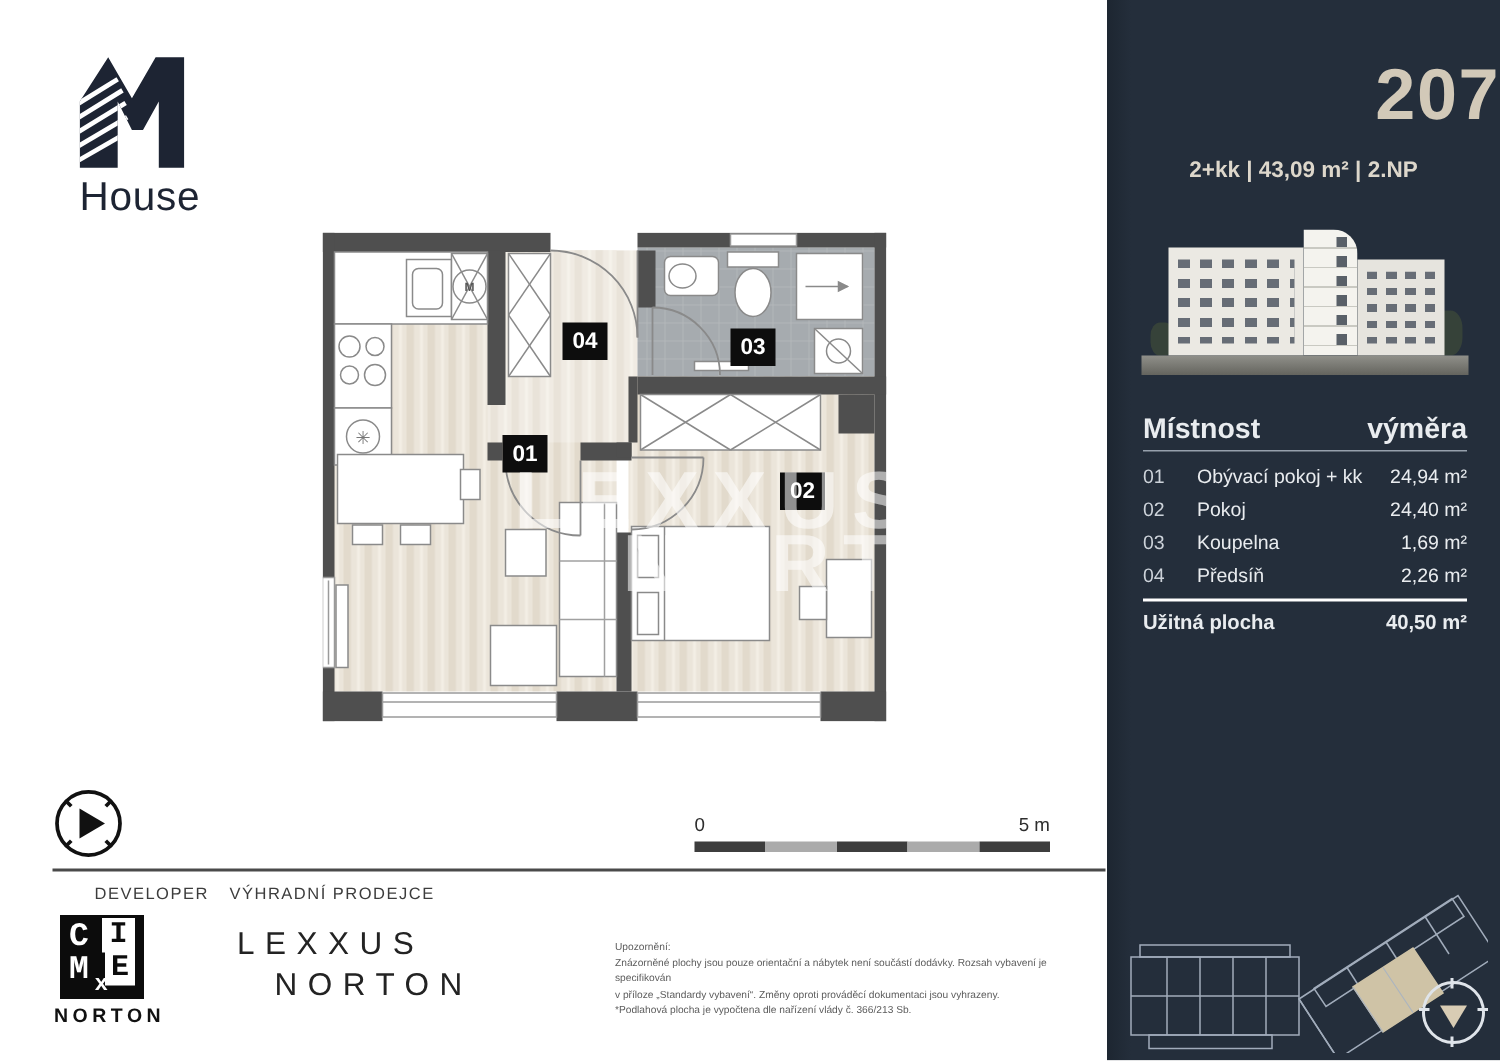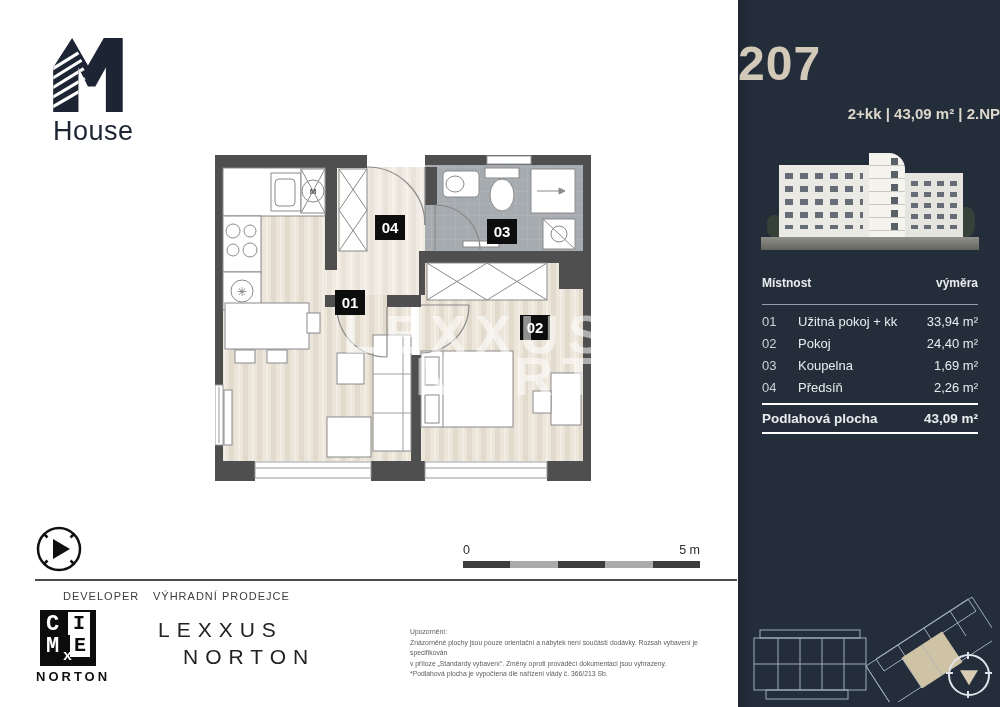--- a/index.html
+++ b/index.html
@@ -36,23 +36,23 @@
   .cimex .e{right:6px;top:24px;font-size:20px;background:#fff;color:#0c0c0c;padding:0 4px;}
   .cimex .x{left:23px;top:38px;font-size:15px;}
   .cimex-caption{position:absolute;left:36px;top:669px;font-size:13px;font-weight:bold;
                  letter-spacing:3px;color:#111;}
   .lexxus{position:absolute;left:158px;top:616px;color:#232323;font-size:21px;letter-spacing:7px;line-height:1.3;}
   .lexxus .l2{display:block;margin-left:25px;}
   .disclaimer{position:absolute;left:410px;top:627px;width:296px;font-size:6.8px;line-height:1.55;color:#5c5c5c;}
   
   .sidebar{position:absolute;left:738px;top:0;width:262px;height:707px;
            background:linear-gradient(90deg,#1d2631 0,#242e3b 16px,#242e3b 100%);color:#e9ecef;}
-  .unit-number{position:absolute;left:0;width:262px;top:36px;text-align:left;
+  .unit-number{position:absolute;left:0;width:262px;top:36px;text-align:right;
                font-size:48px;font-weight:bold;color:#d2c9b8;letter-spacing:1px;}
-  .unit-subtitle{position:absolute;left:0;width:262px;top:105px;text-align:right;
+  .unit-subtitle{position:absolute;left:0;width:262px;top:105px;text-align:center;
                  font-size:15px;font-weight:bold;color:#ddd7cb;}
   
   .building{position:absolute;left:27px;top:138px;width:210px;height:112px;}
   .b-ground{position:absolute;left:-4px;right:-4px;bottom:0;height:13px;background:linear-gradient(#90908a,#64645e);}
   .b-block{position:absolute;bottom:13px;}
   .b-left{left:14px;width:90px;height:72px;background:#ebe9e3;}
   .b-mid{left:104px;width:36px;height:84px;background:#f4f3ee;border-radius:0 16px 0 0;
          background-image:repeating-linear-gradient(to bottom,rgba(0,0,0,0) 0 12px,#c9c9c2 12px 13px);}
   .b-mid i{position:absolute;right:7px;top:5px;bottom:4px;width:7px;
          background:repeating-linear-gradient(to bottom,#596068 0 7px,rgba(0,0,0,0) 7px 13px);}
@@ -60,22 +60,22 @@
   .b-win{position:absolute;left:6px;right:6px;top:8px;bottom:8px;
     background-image:
       repeating-linear-gradient(to bottom,rgba(255,255,255,0) 0 6px,#ebe9e3 6px 13px),
       repeating-linear-gradient(to right,#676d76 0 8px,#ebe9e3 8px 15px);}
   .b-right .b-win{background-image:
       repeating-linear-gradient(to bottom,rgba(255,255,255,0) 0 5px,#e6e4de 5px 11px),
       repeating-linear-gradient(to right,#676d76 0 7px,#e6e4de 7px 13px);}
   .bush{position:absolute;bottom:13px;width:16px;height:22px;border-radius:40%;background:#39453a;opacity:.85;}
   
   .rt{position:absolute;left:24px;top:276px;width:216px;font-size:13px;color:#e9ecef;}
-  .rt-head{display:flex;justify-content:space-between;font-weight:bold;padding-bottom:14px;
-           border-bottom:1px solid #96a0ac;margin-bottom:5px;font-size:12px;}
+  .rt-head{display:flex;justify-content:space-between;font-weight:bold;padding-bottom:2px;
+           border-bottom:1px solid #96a0ac;margin-bottom:5px;font-size:19px;}
   .rt-row{display:flex;padding:3.5px 0;}
   .rt-row .n{width:36px;color:#ccd2d9;}
   .rt-row .nm{flex:1;}
   .rt-row .ar{text-align:right;}
   .rt-sum{display:flex;justify-content:space-between;font-weight:bold;padding:6px 0;
           border-top:2px solid #fff;margin-top:5px;font-size:13.5px;}
   .rt-sum.last{border-bottom:2px solid #fff;}
   
   .miniplan-label{position:absolute;left:0;width:262px;top:548px;text-align:center;
                   font-weight:bold;font-size:13.5px;color:#eef1f4;}
@@ -341,41 +341,41 @@
       <div class="b-ground"></div>
     </div>
 
     <div class="rt">
       <div class="rt-head">
         <span>Místnost</span>
         <span>výměra</span>
       </div>
       <div class="rt-row">
         <span class="n">01</span>
-        <span class="nm">Užitná pokoj + kk</span>
-        <span class="ar">33,94 m²</span>
+        <span class="nm">Obývací pokoj + kk</span>
+        <span class="ar">24,94 m²</span>
       </div>
       <div class="rt-row">
         <span class="n">02</span>
         <span class="nm">Pokoj</span>
         <span class="ar">24,40 m²</span>
       </div>
       <div class="rt-row">
         <span class="n">03</span>
         <span class="nm">Koupelna</span>
         <span class="ar">1,69 m²</span>
       </div>
       <div class="rt-row">
         <span class="n">04</span>
         <span class="nm">Předsíň</span>
         <span class="ar">2,26 m²</span>
       </div>
-      <div class="rt-sum last">
-        <span>Podlahová plocha</span>
-        <span>43,09 m²</span>
+      <div class="rt-sum">
+        <span>Užitná plocha</span>
+        <span>40,50 m²</span>
       </div>
     </div>
 
     <div class="miniplan">
       <svg width="246" height="136" viewBox="0 0 246 136">
         <g stroke="#a8b3c2" stroke-width="1" fill="none" opacity="0.95">
           <rect x="8" y="72" width="112" height="52"></rect>
           <rect x="20" y="124" width="82" height="9"></rect>
           <rect x="14" y="64" width="100" height="8"></rect>
           <line x1="32" y1="72" x2="32" y2="124"></line>

